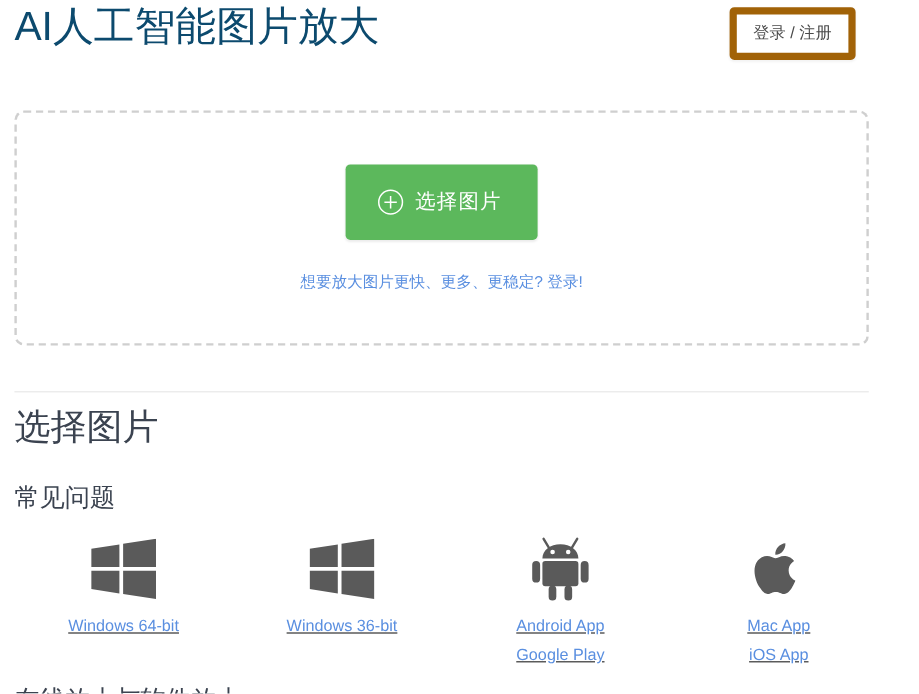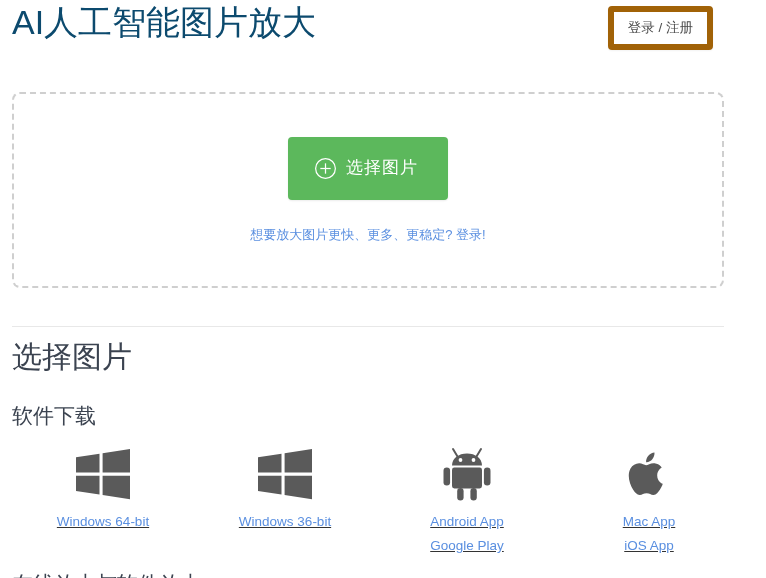--- a/index.html
+++ b/index.html
@@ -226,21 +226,21 @@
         </span>
         <span class="select-button-label">选择图片</span>
       </div>
       <a class="dropzone-hint">想要放大图片更快、更多、更稳定? 登录!</a>
     </div>
   </div>
 
   <hr class="divider">
 
   <h2 class="faq-title">选择图片</h2>
-  <h3 class="section-subtitle">软件下载</h3>
+  <h3 class="section-subtitle">常见问题</h3>
 
   <div class="download-grid">
 
     <div class="download-item">
       <span class="download-icon">
         <svg width="54" height="51" viewBox="0 0 54 51" aria-hidden="true">
           <polygon points="0,8.3 23.5,4.7 23.5,23.6 0,23.6" fill="#5a5a5a"></polygon>
           <polygon points="26.6,4.2 54,0 54,23.6 26.6,23.6" fill="#5a5a5a"></polygon>
           <polygon points="0,26.7 23.5,26.7 23.5,45.5 0,41.9" fill="#5a5a5a"></polygon>
           <polygon points="26.6,26.7 54,26.7 54,50.2 26.6,46" fill="#5a5a5a"></polygon>

